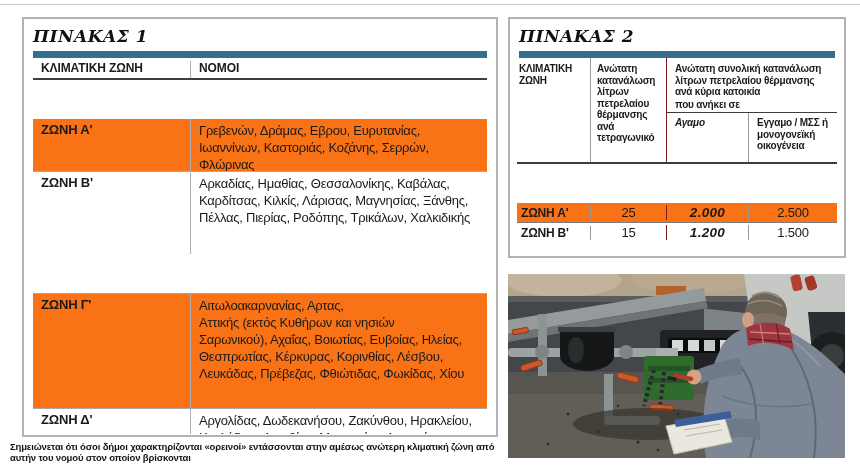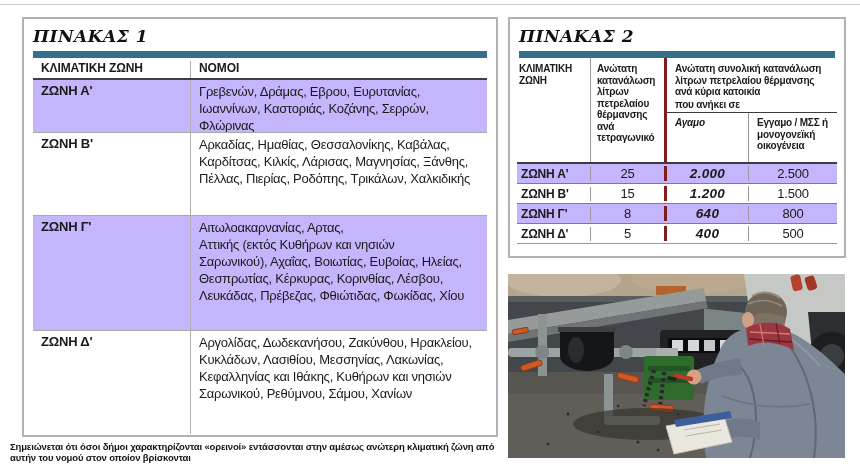--- a/index.html
+++ b/index.html
@@ -30,33 +30,33 @@
   .t1-zone{width:158px;box-sizing:border-box;border-right:1px solid #b0b0b0;flex-shrink:0;}
   .t1-nomoi{flex:1;box-sizing:border-box;}
   .t1-row{display:flex;overflow:hidden;}
   .t1-row + .t1-row{border-top:1px solid #a9a9a9;}
   .t1 .r0{height:52px;}
   .t1 .r1{height:82px;}
   .t1 .r2{height:114px;}
   .t1 .r3{flex:1;}
   .zone{font-size:13px;font-weight:bold;padding:3px 8px;letter-spacing:-.2px;}
   .cell{font-size:13px;line-height:17px;padding:3px 6px 1px 8px;letter-spacing:-.25px;white-space:pre-line;}
-  .shade{background:#c4b5fd;}
+  .shade{background:#f97316;margin-top:39px;}
 
   .footnote{
     position:absolute;left:10px;top:441px;width:492px;margin:0;
     font-size:9.5px;line-height:11px;letter-spacing:-.15px;color:#141414;font-weight:600;
   }
 
   
   .t2{margin:0 7px;border-bottom:1px solid #9a9a9a;}
   .t2-header{display:flex;height:106px;box-sizing:border-box;border-bottom:2px solid #3c3c3c;}
   .th2{font-size:10px;font-weight:bold;line-height:11.5px;letter-spacing:-.2px;}
   .c-zone{width:74px;box-sizing:border-box;border-right:1px solid #9a9a9a;flex-shrink:0;}
-  .c-sqm{width:76px;box-sizing:border-box;border-right:3px solid #7f1d1d;flex-shrink:0;}
+  .c-sqm{width:76px;box-sizing:border-box;border-right:1px solid #7f1d1d;flex-shrink:0;}
   .c-single{width:82px;box-sizing:border-box;border-right:1px solid #9a9a9a;flex-shrink:0;font-style:italic;}
   .c-married{flex:1;box-sizing:border-box;}
   .t2-header .c-zone{padding:5px 2px 0 2px;}
   .t2-header .c-sqm{padding:5px 2px 0 6px;}
   .c-group{flex:1;display:flex;flex-direction:column;}
   .group-title{padding:5px 4px 0 8px;}
   .group-suffix{padding:1px 4px 2px 8px;}
   .sub-row{flex:1;display:flex;border-top:1px solid #3c3c3c;}
   .sub-row .c-single{padding:4px 2px 0 8px;}
   .sub-row .c-married{padding:4px 2px 0 8px;}

